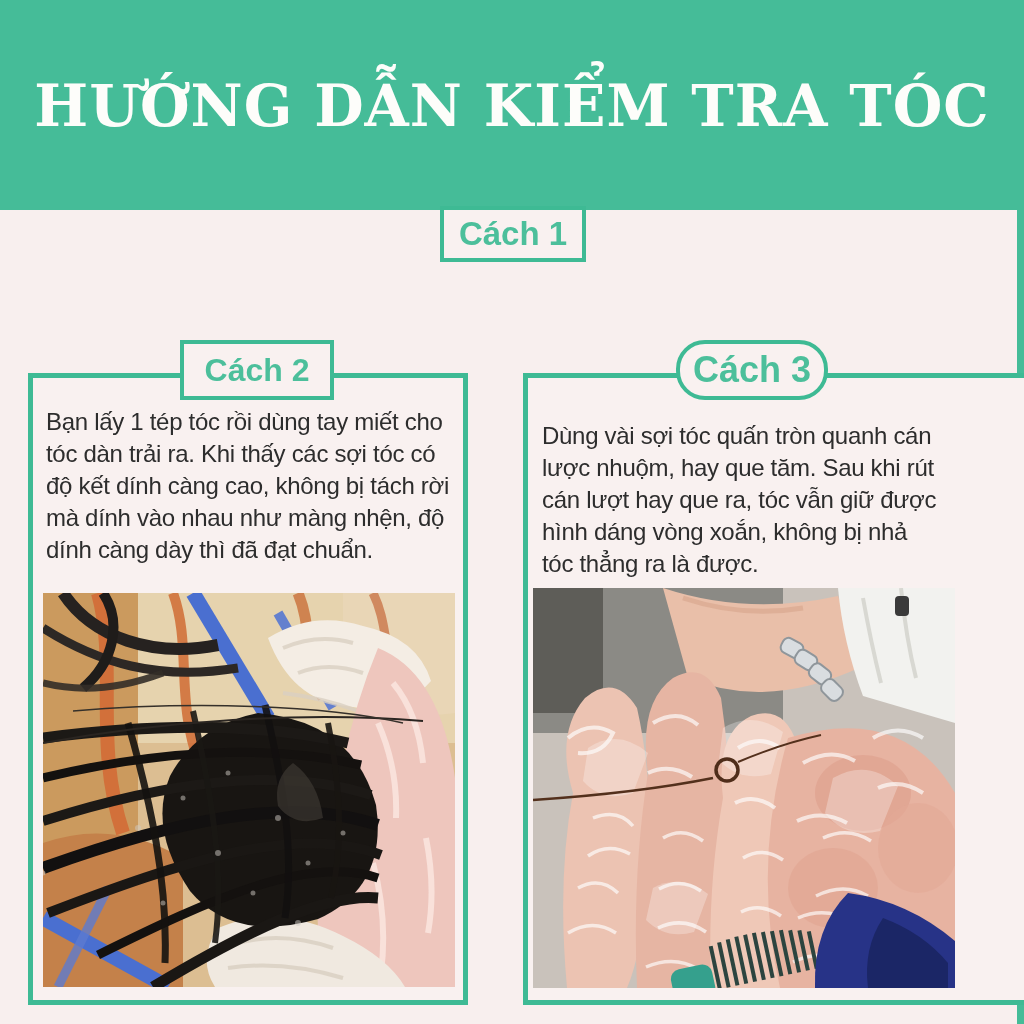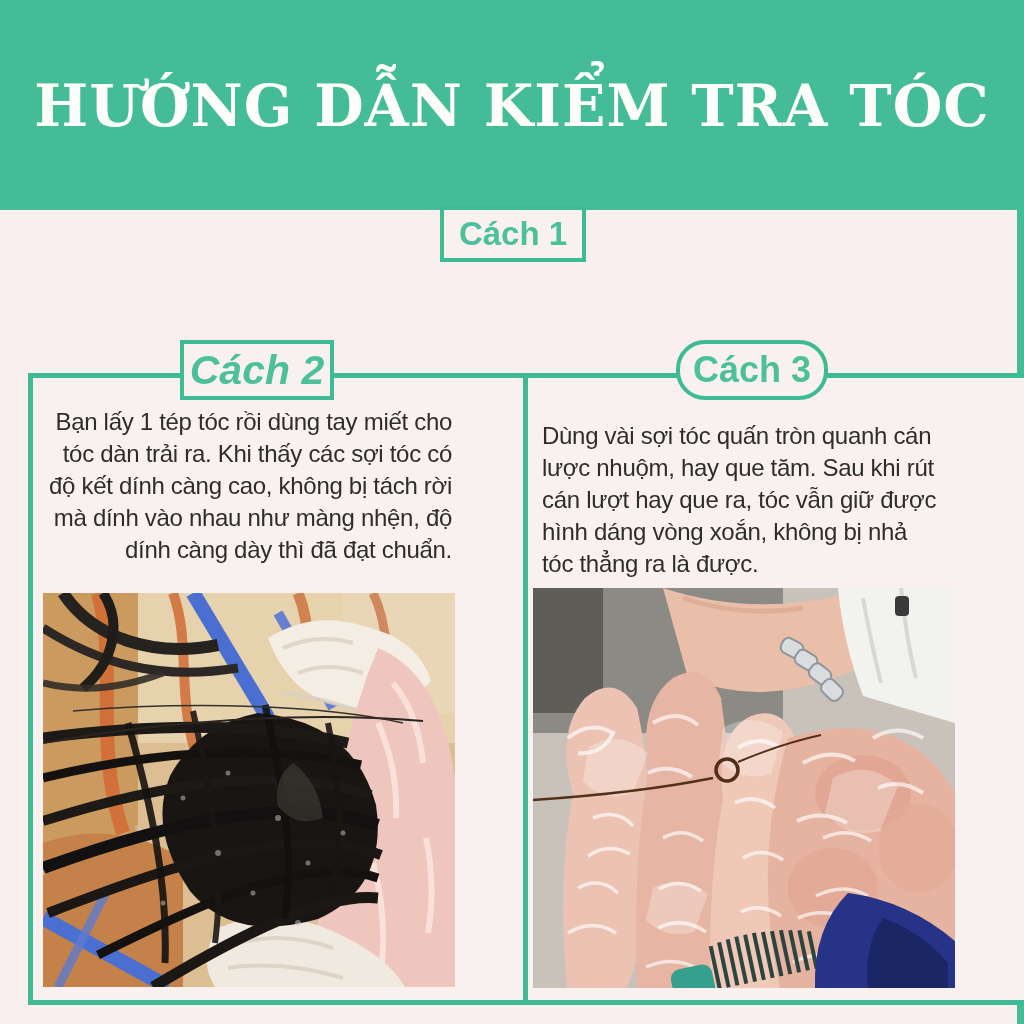--- a/index.html
+++ b/index.html
@@ -30,22 +30,22 @@
     position:absolute;background:#f9f1f0;border:4px solid #3eba94;box-sizing:border-box;
     display:flex;align-items:center;justify-content:center;
     color:#4cbf9b;font-weight:bold;z-index:3;
   }
   .m1-card{left:16px;top:226px;width:981px;height:104px;}
   .m1-label{left:440px;top:206px;width:146px;height:56px;font-size:33px;}
   .m1-body{
     position:absolute;left:10px;top:20px;width:952px;
     color:#2d2d2d;font-size:23px;line-height:31px;letter-spacing:-0.4px;
   }
-  .m2-card{left:28px;top:373px;width:500px;height:632px;text-align:right;}
-  .m2-label{left:180px;top:340px;width:154px;height:60px;font-size:41px;font-style:italic;}
+  .m2-card{left:28px;top:373px;width:440px;height:632px;}
+  .m2-label{left:180px;top:340px;width:154px;height:60px;font-size:32px;}
   .m3-card{left:523px;top:373px;width:529px;height:632px;}
   .m3-label{left:676px;top:340px;width:152px;height:60px;font-size:36px;border-radius:29px;}
   .col-body{
     position:absolute;color:#2d2d2d;font-size:24px;line-height:32px;letter-spacing:-0.3px;
   }
   .m2-body{left:13px;top:28px;width:406px;}
   .m3-body{left:14px;top:42px;width:402px;}
   .photo{position:absolute;overflow:hidden;}
   .m2-photo{left:10px;top:215px;width:412px;height:394px;}
   .m3-photo{left:5px;top:210px;width:422px;height:400px;}

